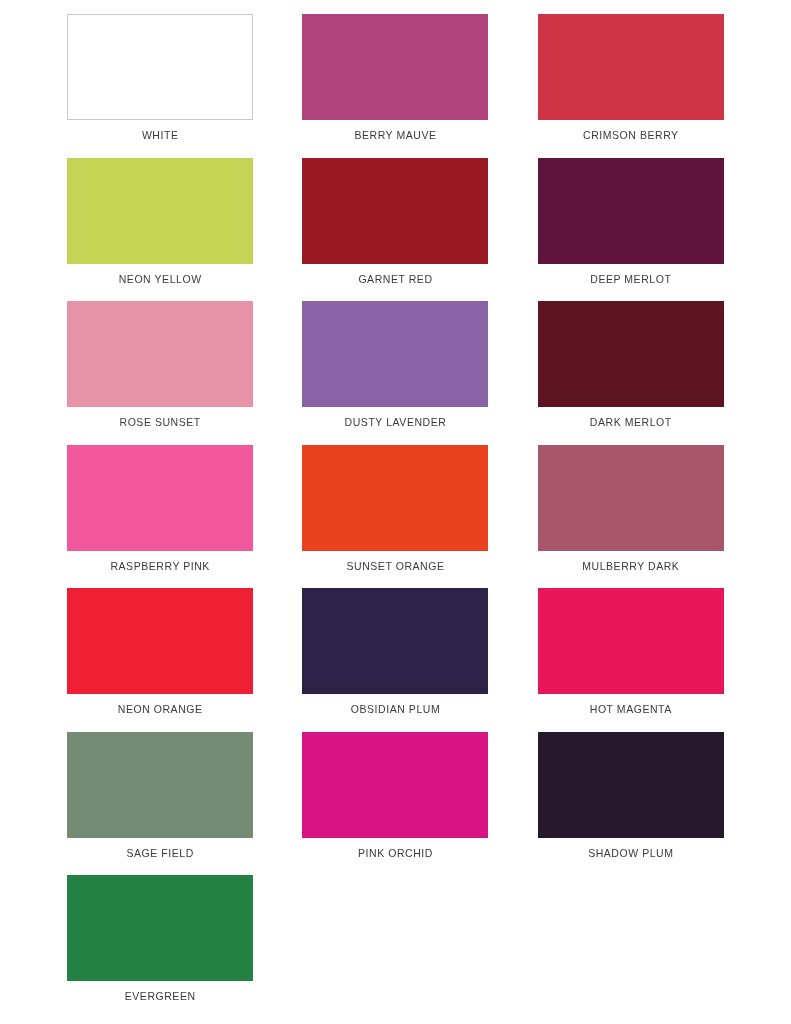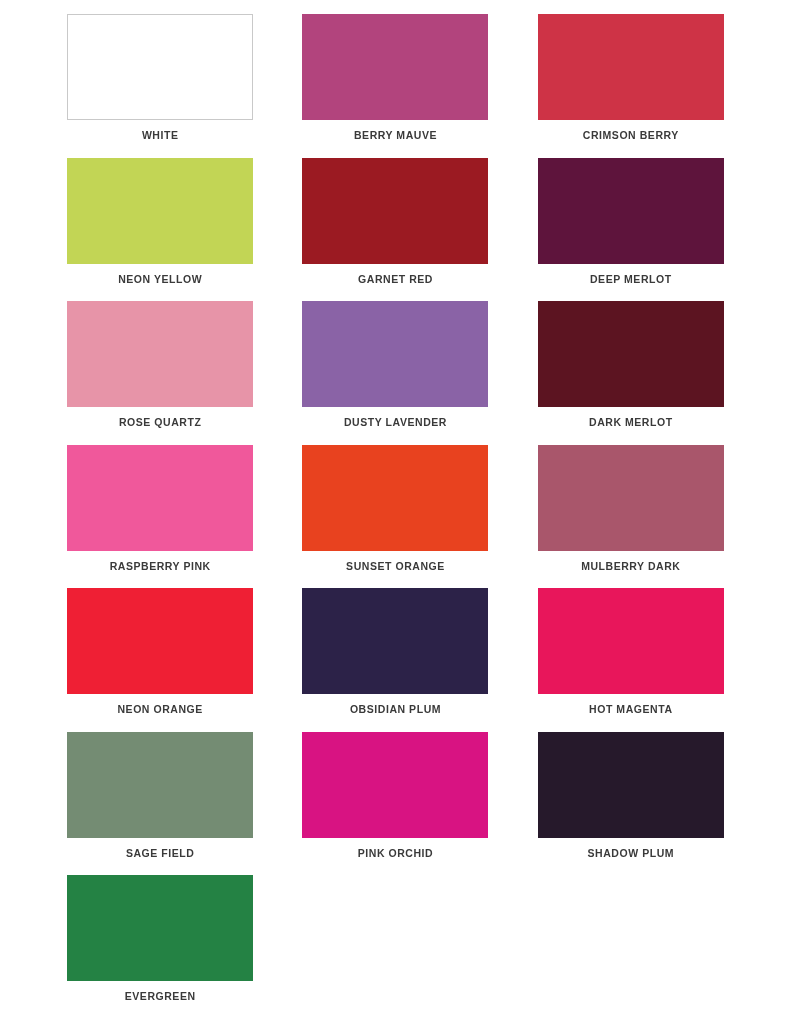--- a/index.html
+++ b/index.html
@@ -47,21 +47,20 @@
   }
   .swatch-label {
     margin-top: 9px;
     font-size: 10.5px;
     letter-spacing: 0.55px;
     color: #3a3a3a;
     text-align: center;
     line-height: 13px;
     white-space: nowrap;
     font-family: "Liberation Sans", sans-serif;
-    font-weight: bold;
   }
 </style>
 </head>
 <body style="background: rgb(255, 255, 255);">
 
 <div id="palette-sheet">
   <div class="swatch-grid">
       <div class="swatch-cell">
         <div class="swatch-chip bordered" style="background-color: rgb(255, 255, 255);"></div>
         <div class="swatch-label">WHITE</div>
@@ -81,21 +80,21 @@
       <div class="swatch-cell">
         <div class="swatch-chip" style="background-color: rgb(155, 26, 34);"></div>
         <div class="swatch-label">GARNET RED</div>
       </div>
       <div class="swatch-cell">
         <div class="swatch-chip" style="background-color: rgb(94, 20, 60);"></div>
         <div class="swatch-label">DEEP MERLOT</div>
       </div>
       <div class="swatch-cell">
         <div class="swatch-chip" style="background-color: rgb(231, 148, 168);"></div>
-        <div class="swatch-label">ROSE QUARTZ</div>
+        <div class="swatch-label">ROSE SUNSET</div>
       </div>
       <div class="swatch-cell">
         <div class="swatch-chip" style="background-color: rgb(138, 99, 166);"></div>
         <div class="swatch-label">DUSTY LAVENDER</div>
       </div>
       <div class="swatch-cell">
         <div class="swatch-chip" style="background-color: rgb(92, 20, 33);"></div>
         <div class="swatch-label">DARK MERLOT</div>
       </div>
       <div class="swatch-cell">

